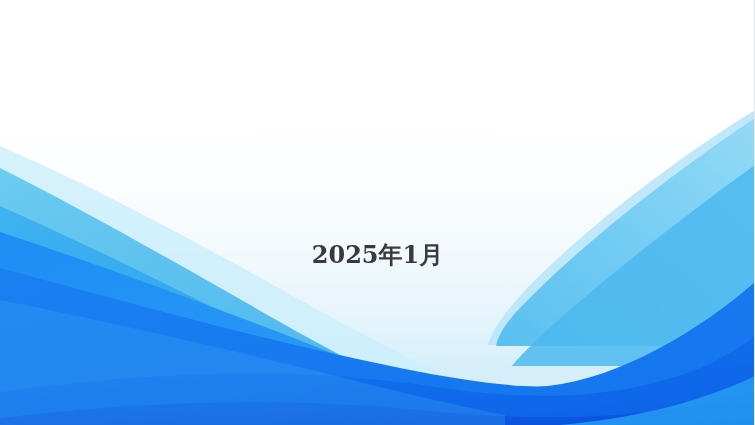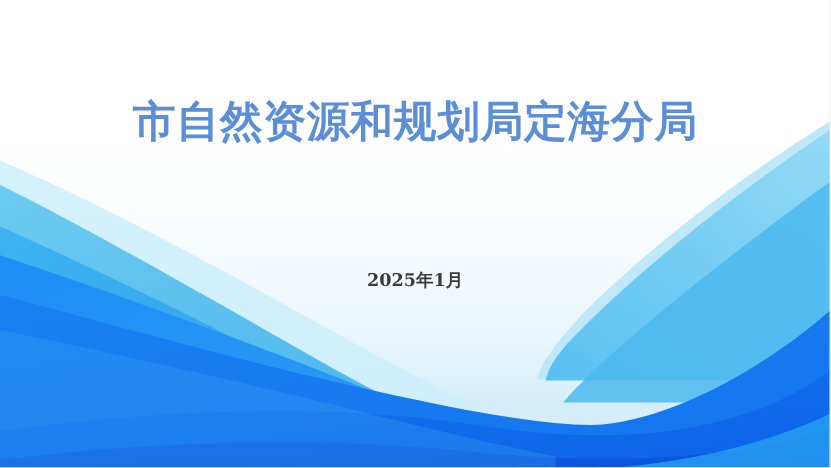--- a/index.html
+++ b/index.html
@@ -63,21 +63,21 @@
     position: absolute;
     left: 0;
     right: 0;
     top: 240px;
     text-align: center;
     z-index: 5;
   }
   #date-text {
     font-family: "DejaVu Serif", "Liberation Serif", serif;
     font-weight: 700;
-    font-size: 16px;
+    font-size: 24px;
     line-height: 30px;
     color: #3a3a3a;
     white-space: nowrap;
   }
 </style>
 </head>
 <body>
 
 <div id="slide">
 
@@ -146,20 +146,19 @@
 
     <path d="M560,425 C640,418 705,400 755,376 L755,425 Z" fill="#2aa4f4" opacity="0.75"></path>
 
     <path d="M0,300 C110,322 240,352 360,382 C420,397 470,408 505,415
              L505,425 L0,425 Z" fill="#3aa7f2" opacity="0.30"></path>
   </svg>
 
   <div id="frame-border"></div>
 
   <div id="title-block">
-    <div class="title-line">市自然资源和规划局定海分局</div>
   </div>
 
   <div id="date-block">
     <div id="date-text">2025年1月</div>
   </div>
 
 </div>
 
 </body></html>

